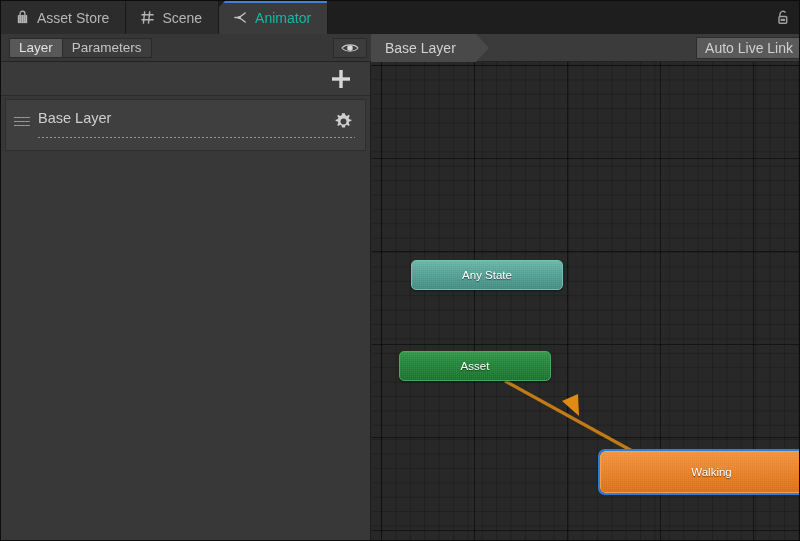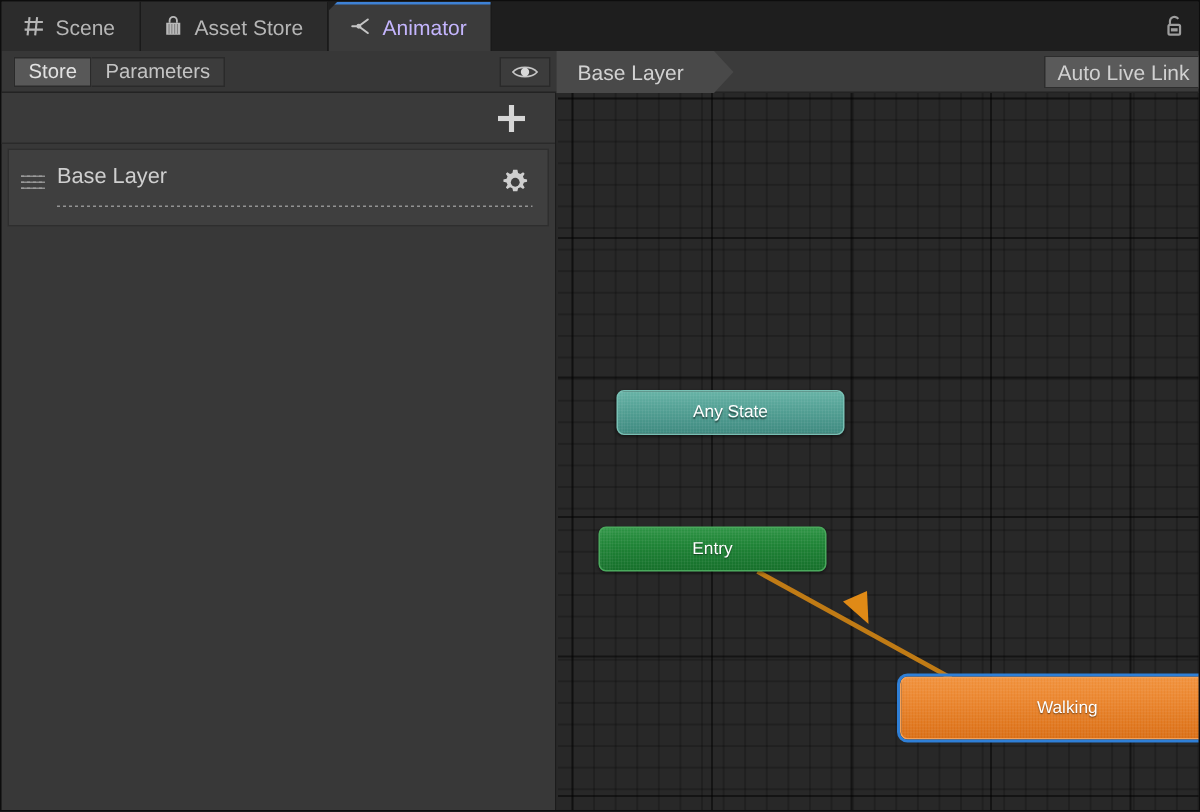--- a/index.html
+++ b/index.html
@@ -41,21 +41,21 @@
     height: 33px;
     font-size: 14px;
     color: #b6b6b6;
     background: #2c2c2c;
     cursor: pointer;
     border-right: 1px solid #1a1a1a;
   }
   .tab.inactive { background: #2c2c2c; }
   .tab.active {
     background: #3b3b3b;
-    color: #c4b5fd;
+    color: #14b8a6;
     clip-path: polygon(6px 0, 100% 0, 100% 100%, 0 100%, 0 6px);
   }
   .tab.active::before {
     content: "";
     position: absolute;
     left: 0; right: 0; top: 0;
     height: 2px;
     background: #3e82d6;
   }
   .tab .tlabel { white-space: nowrap; }
@@ -293,36 +293,36 @@
 </style>
 </head>
 <body>
 
 <div id="app">
 
   <div class="tabbar">
 
     <div class="tab inactive">
       <svg class="tab-icon" viewBox="0 0 16 16">
-        <g stroke="#c9c9c9" stroke-width="1.5" fill="none">
-          <path d="M5 1.5 L3.6 14.5 M10.4 1.5 L9 14.5 M1.5 5 L14.5 5 M1.5 10.4 L14.5 10.4"></path>
-        </g>
-      </svg>
-      <span class="tlabel">Scene</span>
-    </div>
-
-    <div class="tab inactive">
-      <svg class="tab-icon" viewBox="0 0 16 16">
         <path d="M3 5.5 h10 v8.5 h-10 z" fill="#cdcdcd"></path>
         <path d="M5.4 5.5 v-1.6 a2.6 2.6 0 0 1 5.2 0 v1.6" fill="none" stroke="#cdcdcd" stroke-width="1.3"></path>
         <g stroke="#8d8d8d" stroke-width=".8">
           <path d="M5 6.4 v7 M7 6.4 v7 M9 6.4 v7 M11 6.4 v7"></path>
         </g>
       </svg>
       <span class="tlabel">Asset Store</span>
+    </div>
+
+    <div class="tab inactive">
+      <svg class="tab-icon" viewBox="0 0 16 16">
+        <g stroke="#c9c9c9" stroke-width="1.5" fill="none">
+          <path d="M5 1.5 L3.6 14.5 M10.4 1.5 L9 14.5 M1.5 5 L14.5 5 M1.5 10.4 L14.5 10.4"></path>
+        </g>
+      </svg>
+      <span class="tlabel">Scene</span>
     </div>
 
     <div class="tab active">
       <svg class="tab-icon" viewBox="0 0 16 16">
         <g stroke="#d8d8d8" stroke-width="1.5" fill="none" stroke-linecap="round">
           <path d="M2 8 h4.5"></path>
           <path d="M6.5 8 L13 3.2"></path>
           <path d="M6.5 8 L13 12.8"></path>
         </g>
         <circle cx="6.6" cy="8" r="1.7" fill="#d8d8d8"></circle>
@@ -335,21 +335,21 @@
         <path d="M4.2 8 V5.4 a3.3 3.3 0 0 1 6.0 -1.6" fill="none" stroke="#c2c2c2" stroke-width="1.5"></path>
         <rect x="3.2" y="8" width="8.2" height="7" rx="1" fill="none" stroke="#c2c2c2" stroke-width="1.6"></rect>
         <rect x="4.9" y="10.4" width="4.8" height="2.3" fill="#c2c2c2"></rect>
       </svg>
     </div>
   </div>
 
   <div class="toolrow">
 
     <div class="lp-toolbar">
-      <div class="seg on">Store</div>
+      <div class="seg on">Layer</div>
       <div class="seg off">Parameters</div>
       <div class="seg-spacer"></div>
       <div class="eye-btn">
         <svg class="eye-icon" viewBox="0 0 20 12">
           <path d="M1 6 C5 1.4 15 1.4 19 6 C15 10.6 5 10.6 1 6 Z" fill="none" stroke="#c6c6c6" stroke-width="1.2"></path>
           <circle cx="10" cy="6" r="3.1" fill="#dadada"></circle>
         </svg>
       </div>
     </div>
 
@@ -393,21 +393,21 @@
         <line x1="133" y1="319" x2="262" y2="390" stroke="#c07b15" stroke-width="3.2"></line>
         <polygon points="190,339 207,354 206,332" fill="#e08a16"></polygon>
       </g>
     </svg>
 
     <div class="node node-any" style="left:27px; top:198px; width:152px; height:30px;">
       <span class="nlabel">Any State</span>
     </div>
 
     <div class="node node-entry" style="left:27px; top:289px; width:152px; height:30px;">
-      <span class="nlabel">Entry</span>
+      <span class="nlabel">Asset</span>
     </div>
 
     <div class="node node-state selected" style="left:228px; top:389px; width:223px; height:42px;">
       <span class="nlabel">Walking</span>
     </div>
 
   </div>
 </div>
 
 </body></html>

